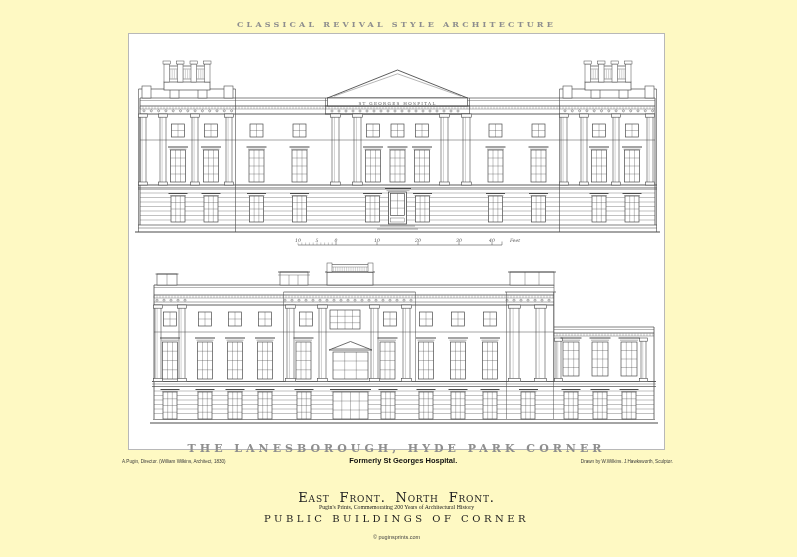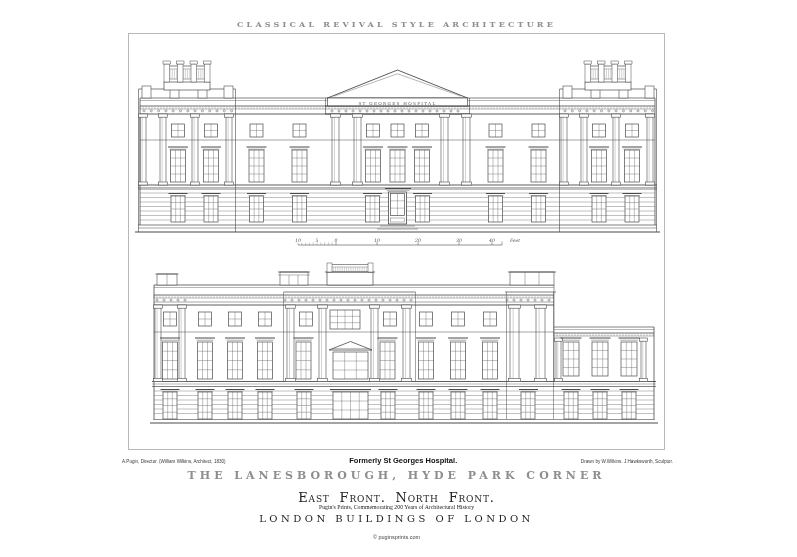--- a/index.html
+++ b/index.html
@@ -1,36 +1,36 @@
 <!DOCTYPE html>
 <html><head>
 <meta charset="utf-8">
 <style>
   html,body{margin:0;padding:0;background:#e9e9e9;}
-  .page{position:relative;width:797px;height:557px;background:#ffffff;overflow:hidden;
+  .page{position:relative;width:797px;height:557px;background:#fef9c3;overflow:hidden;
         font-family:"Liberation Serif",serif;color:#222;}
   .top-title{position:absolute;top:19px;left:128px;width:537px;text-align:center;
         font-family:"DejaVu Serif",serif;font-weight:bold;font-size:8px;
         letter-spacing:3.2px;color:#8e8e8e;white-space:nowrap;}
   .plate{position:absolute;left:128px;top:33px;width:537px;height:417px;
         border:1px solid #b8b8b8;box-sizing:border-box;background:#fff;}
   svg.draw{position:absolute;left:1px;display:block;}
   #svgE{top:2px;width:535px;height:230px;}
   #svgN{top:228px;width:535px;height:172px;}
   .frieze{font-family:"DejaVu Serif",serif;font-size:4.2px;letter-spacing:1.3px;
         fill:#5a5a5a;text-anchor:middle;}
   .sc{font-family:"DejaVu Serif",serif;font-style:italic;font-size:4.6px;fill:#555;
         text-anchor:middle;}
   .credits{position:absolute;top:456px;left:122px;width:551px;display:flex;
         justify-content:space-between;align-items:flex-start;}
   .credit-small{font-family:"Liberation Sans",sans-serif;font-size:4.6px;color:#3a3a3a;
         padding-top:3px;white-space:nowrap;}
   .credit-center{font-family:"Liberation Sans",sans-serif;font-weight:bold;font-size:7.5px;
         color:#111;white-space:nowrap;}
-  .main-title{position:absolute;top:469px;left:128px;width:537px;text-align:center;
+  .main-title{position:absolute;top:442px;left:128px;width:537px;text-align:center;
         font-family:"DejaVu Serif",serif;font-weight:bold;font-size:11px;
         letter-spacing:4px;color:#8e8e8e;white-space:nowrap;}
   .fronts{position:absolute;top:490px;left:128px;width:537px;text-align:center;
         font-family:"DejaVu Serif",serif;font-variant:small-caps;font-size:13px;
         letter-spacing:0.8px;word-spacing:5px;color:#222;}
   .note{position:absolute;top:504px;left:128px;width:537px;text-align:center;
         font-family:"Liberation Serif",serif;font-size:5.8px;color:#222;}
   .series{position:absolute;top:513px;left:128px;width:537px;text-align:center;
         font-family:"DejaVu Serif",serif;font-size:10px;letter-spacing:3.5px;
         color:#1d1d1d;white-space:nowrap;}
@@ -1237,15 +1237,15 @@
 
   <div class="credits">
     <span class="credit-small">A.Pugin, Director. (William Wilkins, Architect, 1830)</span>
     <span class="credit-center">Formerly St Georges Hospital.</span>
     <span class="credit-small">Drawn by W.Wilkins. J.Hawksworth, Sculptor.</span>
   </div>
 
   <div class="main-title">THE LANESBOROUGH, HYDE PARK CORNER</div>
   <div class="fronts">East Front. North Front.</div>
   <div class="note">Pugin's Prints, Commemorating 200 Years of Architectural History</div>
-  <div class="series">LONDON BUILDINGS OF LONDON</div>
+  <div class="series">PUBLIC BUILDINGS OF CORNER</div>
   <div class="copyright">© puginsprints.com</div>
 </div>
 
 </body></html>

